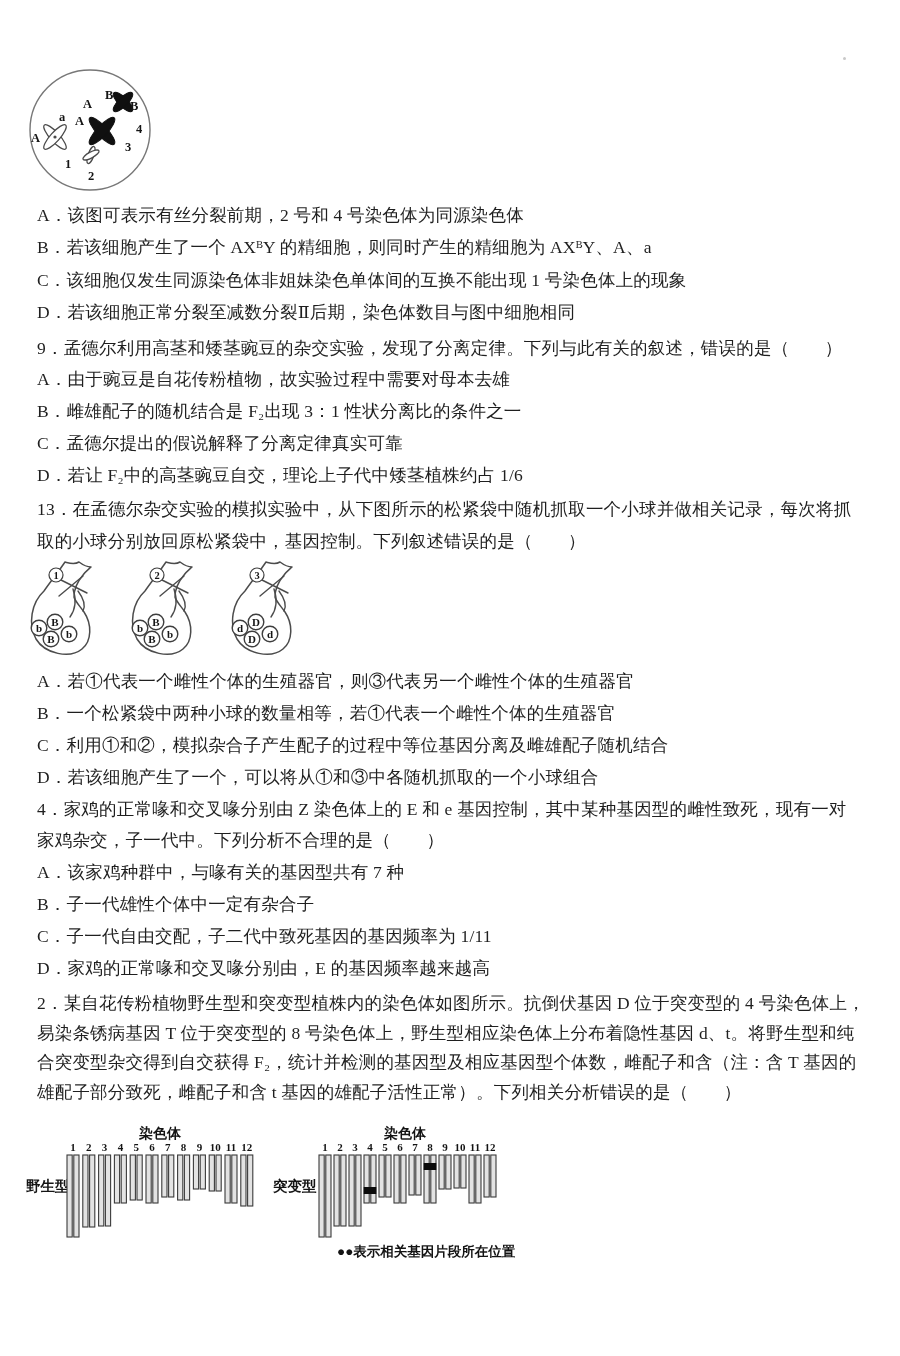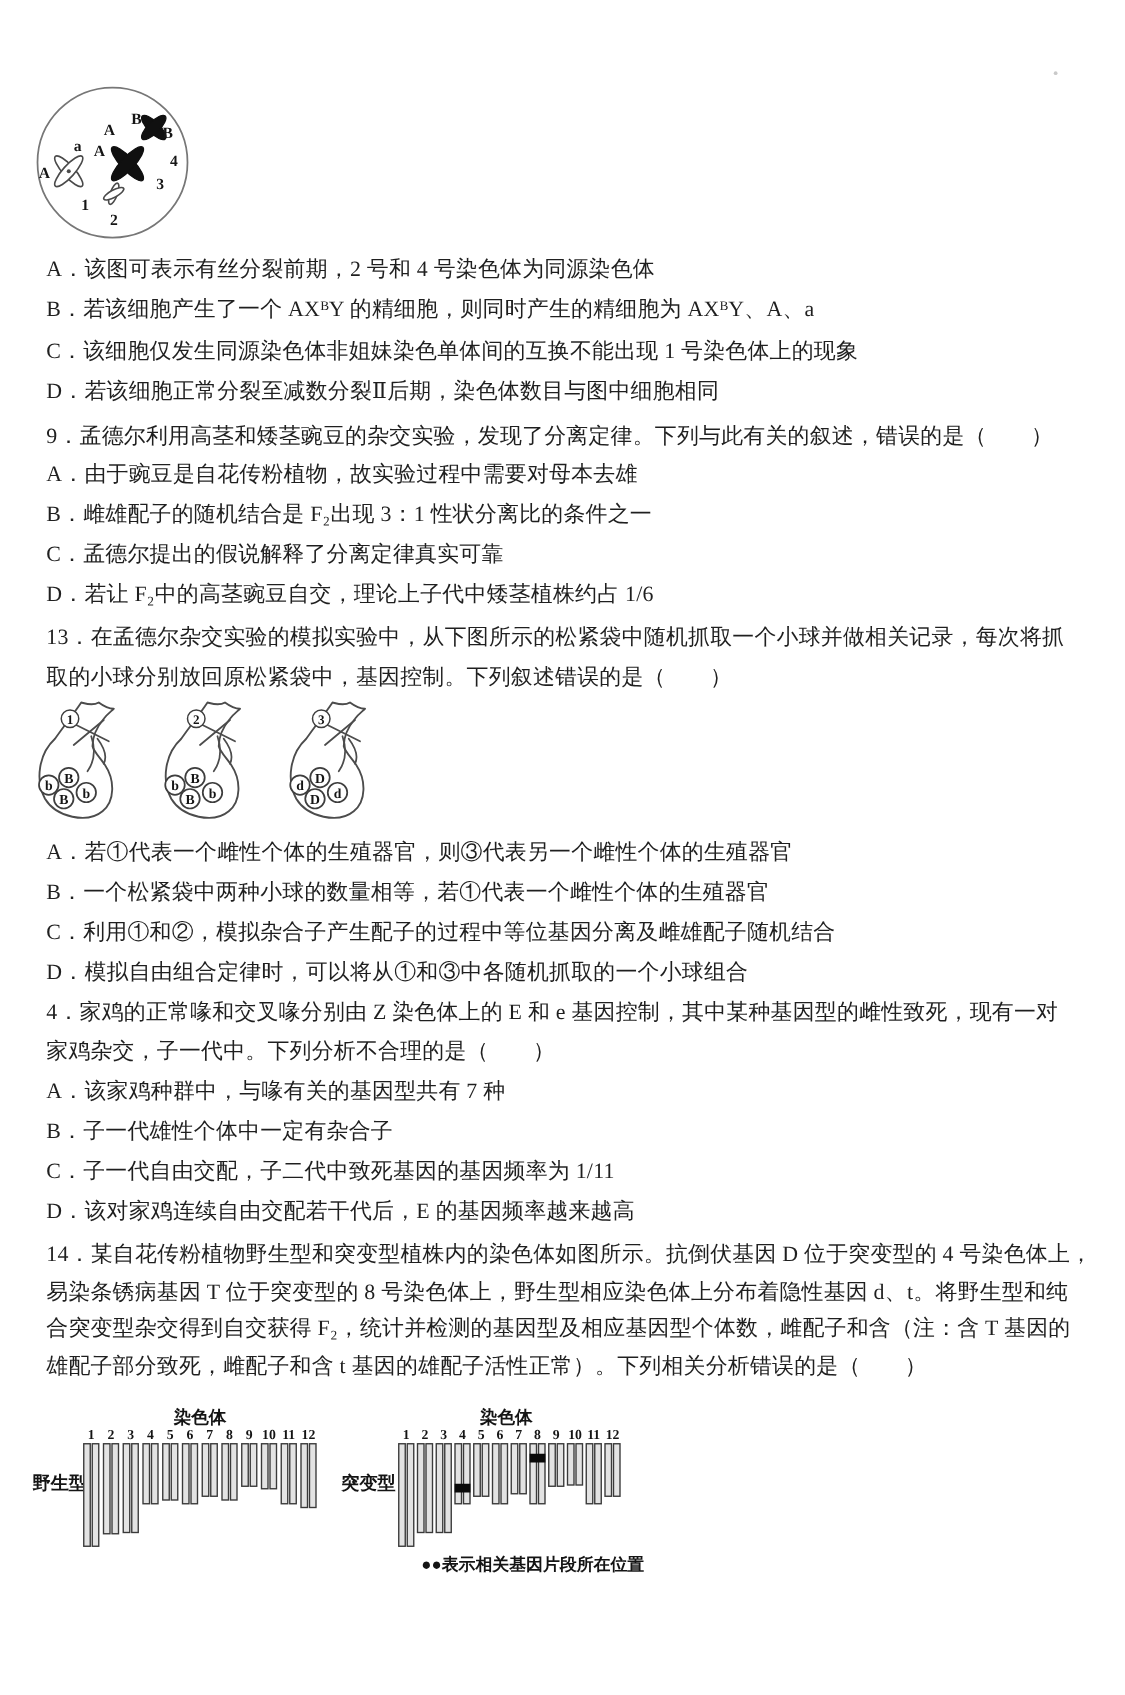--- a/index.html
+++ b/index.html
@@ -124,30 +124,30 @@
     <circle class="ball" cx="23" cy="79" r="7.8"></circle>
     <text class="ball-letter" x="23" y="83">D</text>
     <circle class="ball" cx="41" cy="74" r="7.8"></circle>
     <text class="ball-letter" x="41" y="78">d</text>
   </g>
 </svg>
 
 <div class="line" style="top:670px">A．若①代表一个雌性个体的生殖器官，则③代表另一个雌性个体的生殖器官</div>
 <div class="line" style="top:702px">B．一个松紧袋中两种小球的数量相等，若①代表一个雌性个体的生殖器官</div>
 <div class="line" style="top:734px">C．利用①和②，模拟杂合子产生配子的过程中等位基因分离及雌雄配子随机结合</div>
-<div class="line" style="top:766px">D．模拟自由组合定律时，可以将从①和③中各随机抓取的一个小球组合</div>
+<div class="line" style="top:766px">D．若该细胞产生了一个，可以将从①和③中各随机抓取的一个小球组合</div>
 
 <div class="line" style="top:798px">4．家鸡的正常喙和交叉喙分别由 Z 染色体上的 E 和 e 基因控制，其中某种基因型的雌性致死，现有一对</div>
 <div class="line" style="top:829px">家鸡杂交，子一代中。下列分析不合理的是（　　）</div>
 <div class="line" style="top:861px">A．该家鸡种群中，与喙有关的基因型共有 7 种</div>
 <div class="line" style="top:893px">B．子一代雄性个体中一定有杂合子</div>
 <div class="line" style="top:925px">C．子一代自由交配，子二代中致死基因的基因频率为 1/11</div>
-<div class="line" style="top:957px">D．该对家鸡连续自由交配若干代后，E 的基因频率越来越高</div>
-
-<div class="line" style="top:992px">14．某自花传粉植物野生型和突变型植株内的染色体如图所示。抗倒伏基因 D 位于突变型的 4 号染色体上，</div>
+<div class="line" style="top:957px">D．家鸡的正常喙和交叉喙分别由，E 的基因频率越来越高</div>
+
+<div class="line" style="top:992px">2．某自花传粉植物野生型和突变型植株内的染色体如图所示。抗倒伏基因 D 位于突变型的 4 号染色体上，</div>
 <div class="line" style="top:1022px">易染条锈病基因 T 位于突变型的 8 号染色体上，野生型相应染色体上分布着隐性基因 d、t。将野生型和纯</div>
 <div class="line" style="top:1051px">合突变型杂交得到自交获得 F₂，统计并检测的基因型及相应基因型个体数，雌配子和含（注：含 T 基因的</div>
 <div class="line" style="top:1081px">雄配子部分致死，雌配子和含 t 基因的雄配子活性正常）。下列相关分析错误的是（　　）</div>
 
 <svg id="chr-svg" class="fig" style="left:20px;top:1120px;" width="545" height="150" viewBox="0 0 545 150">
   <text class="chr-title" x="140" y="18">染色体</text>
   <text class="chr-title" x="385" y="18">染色体</text>
   <text class="chr-side-label" x="6" y="71">野生型</text>
   <text class="chr-side-label" x="253" y="71">突变型</text>
   <text class="chr-caption" x="317" y="136">●●表示相关基因片段所在位置</text>

